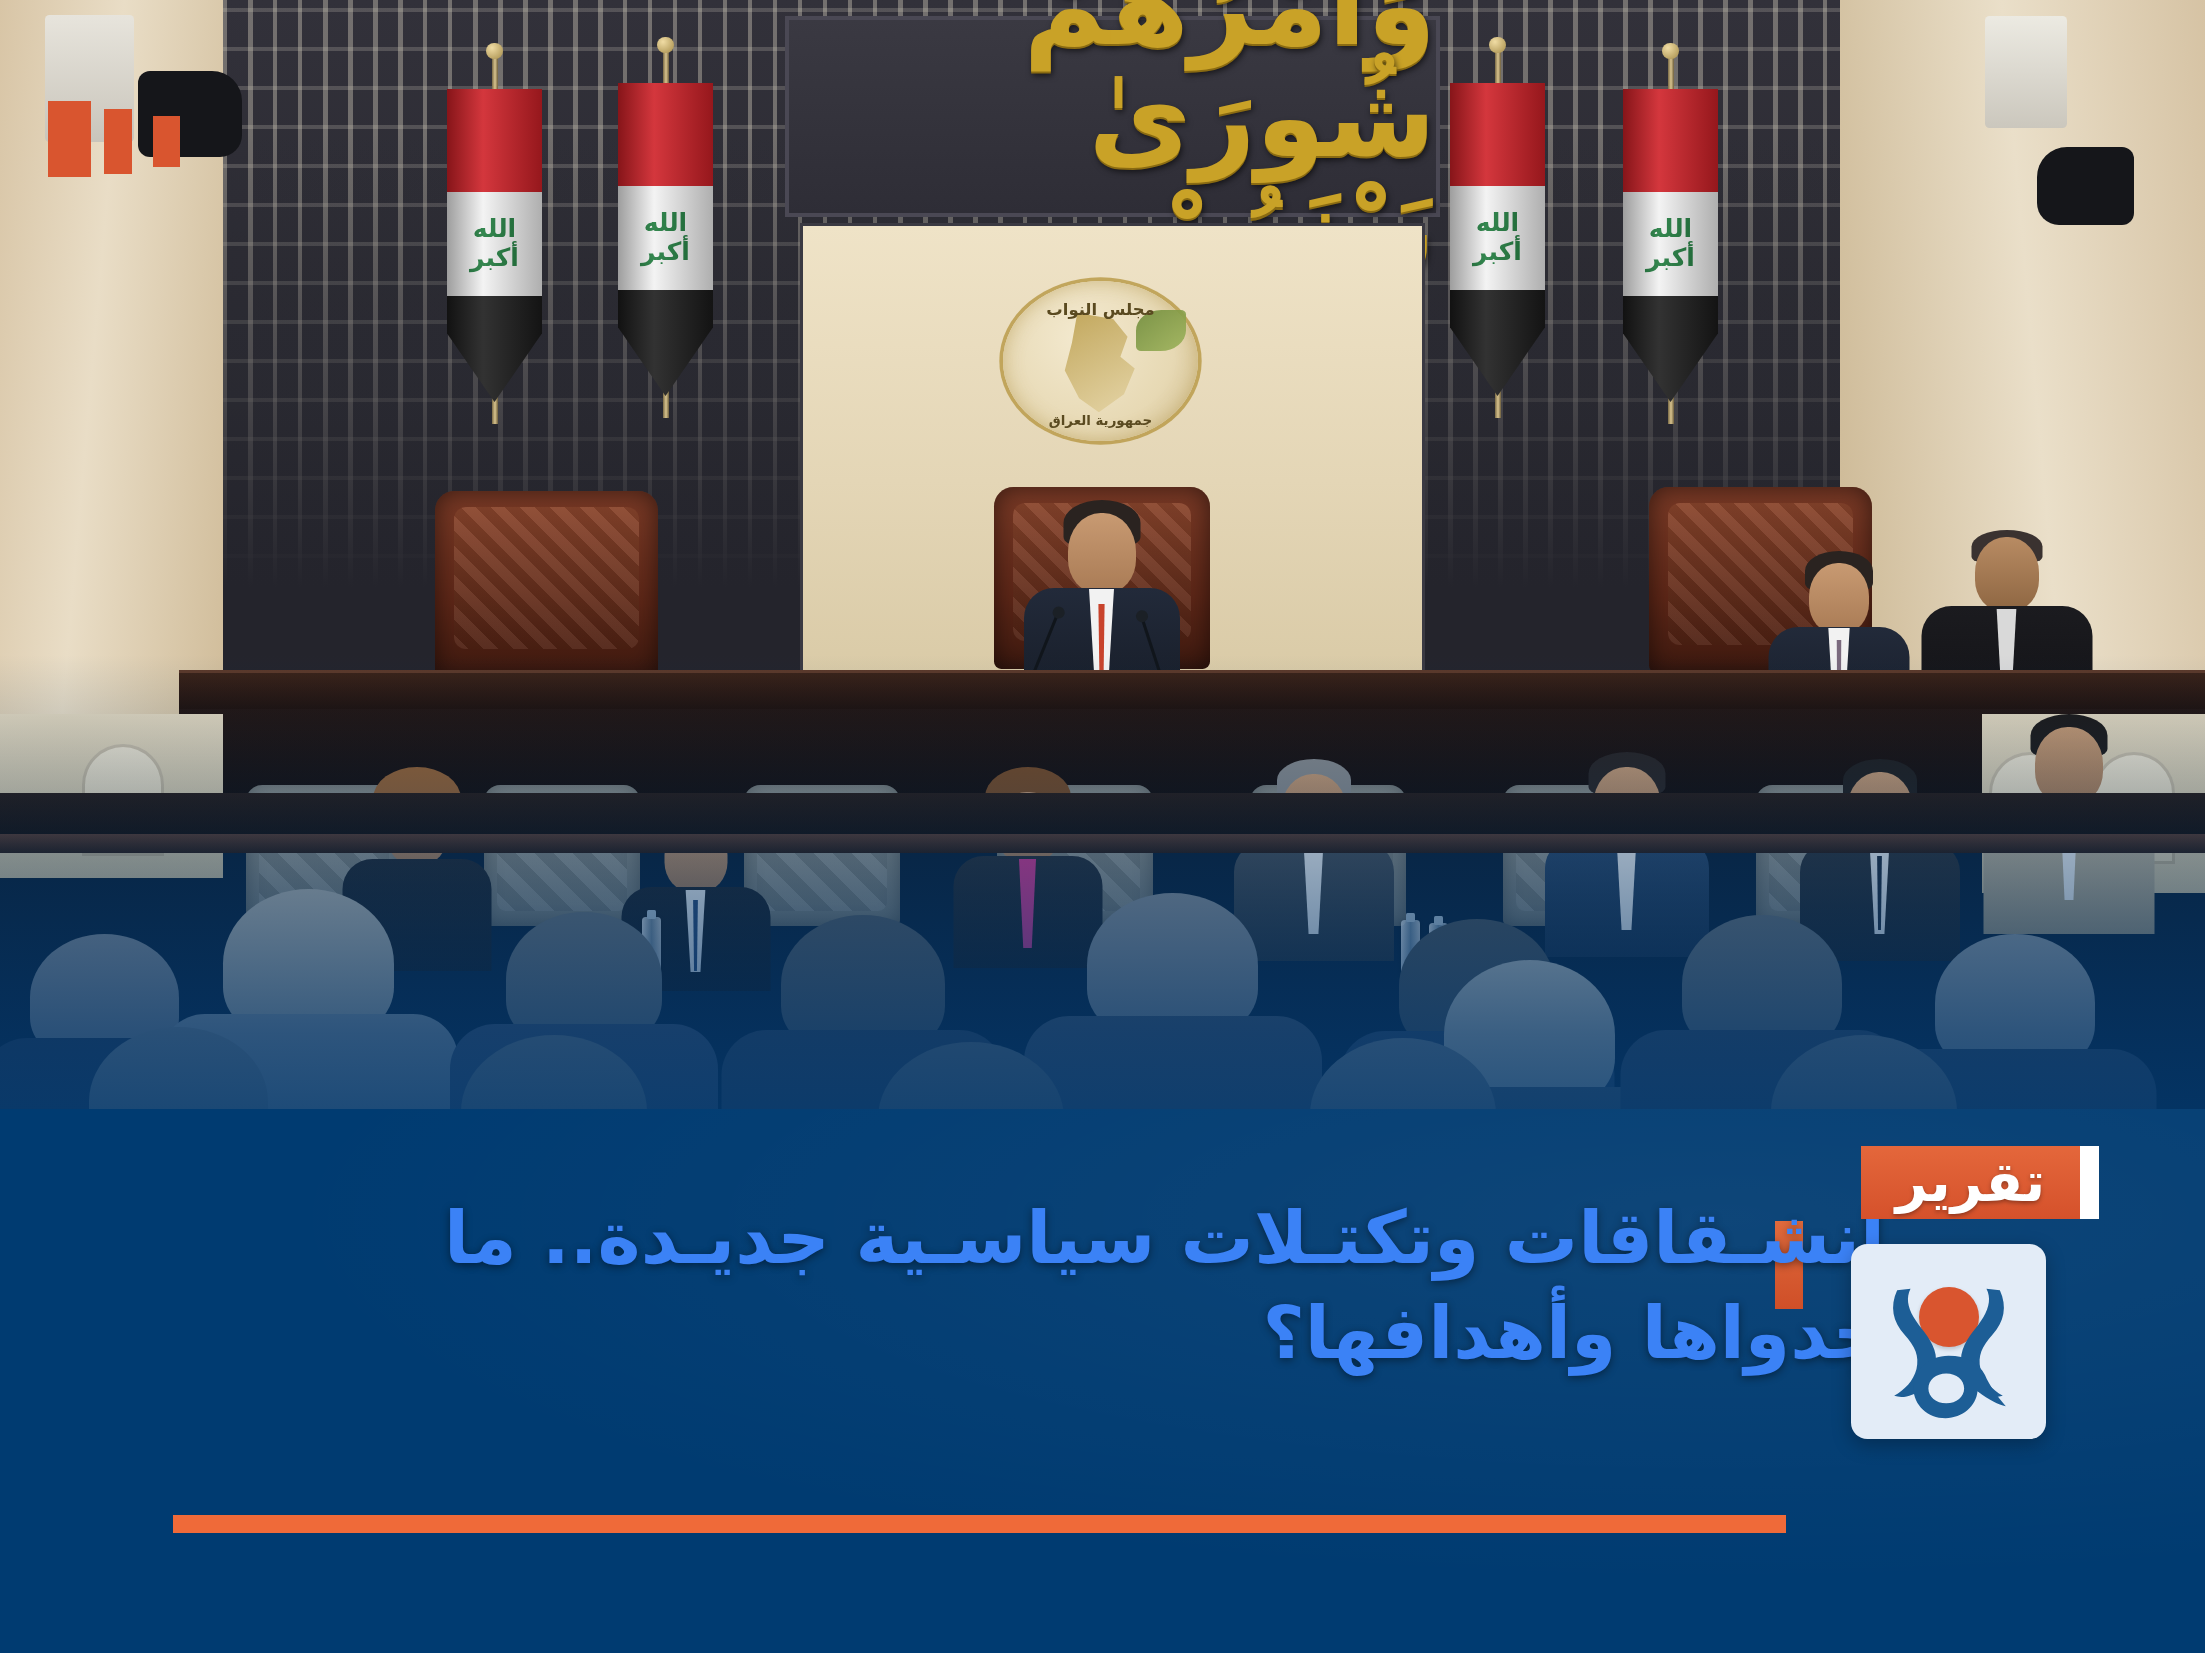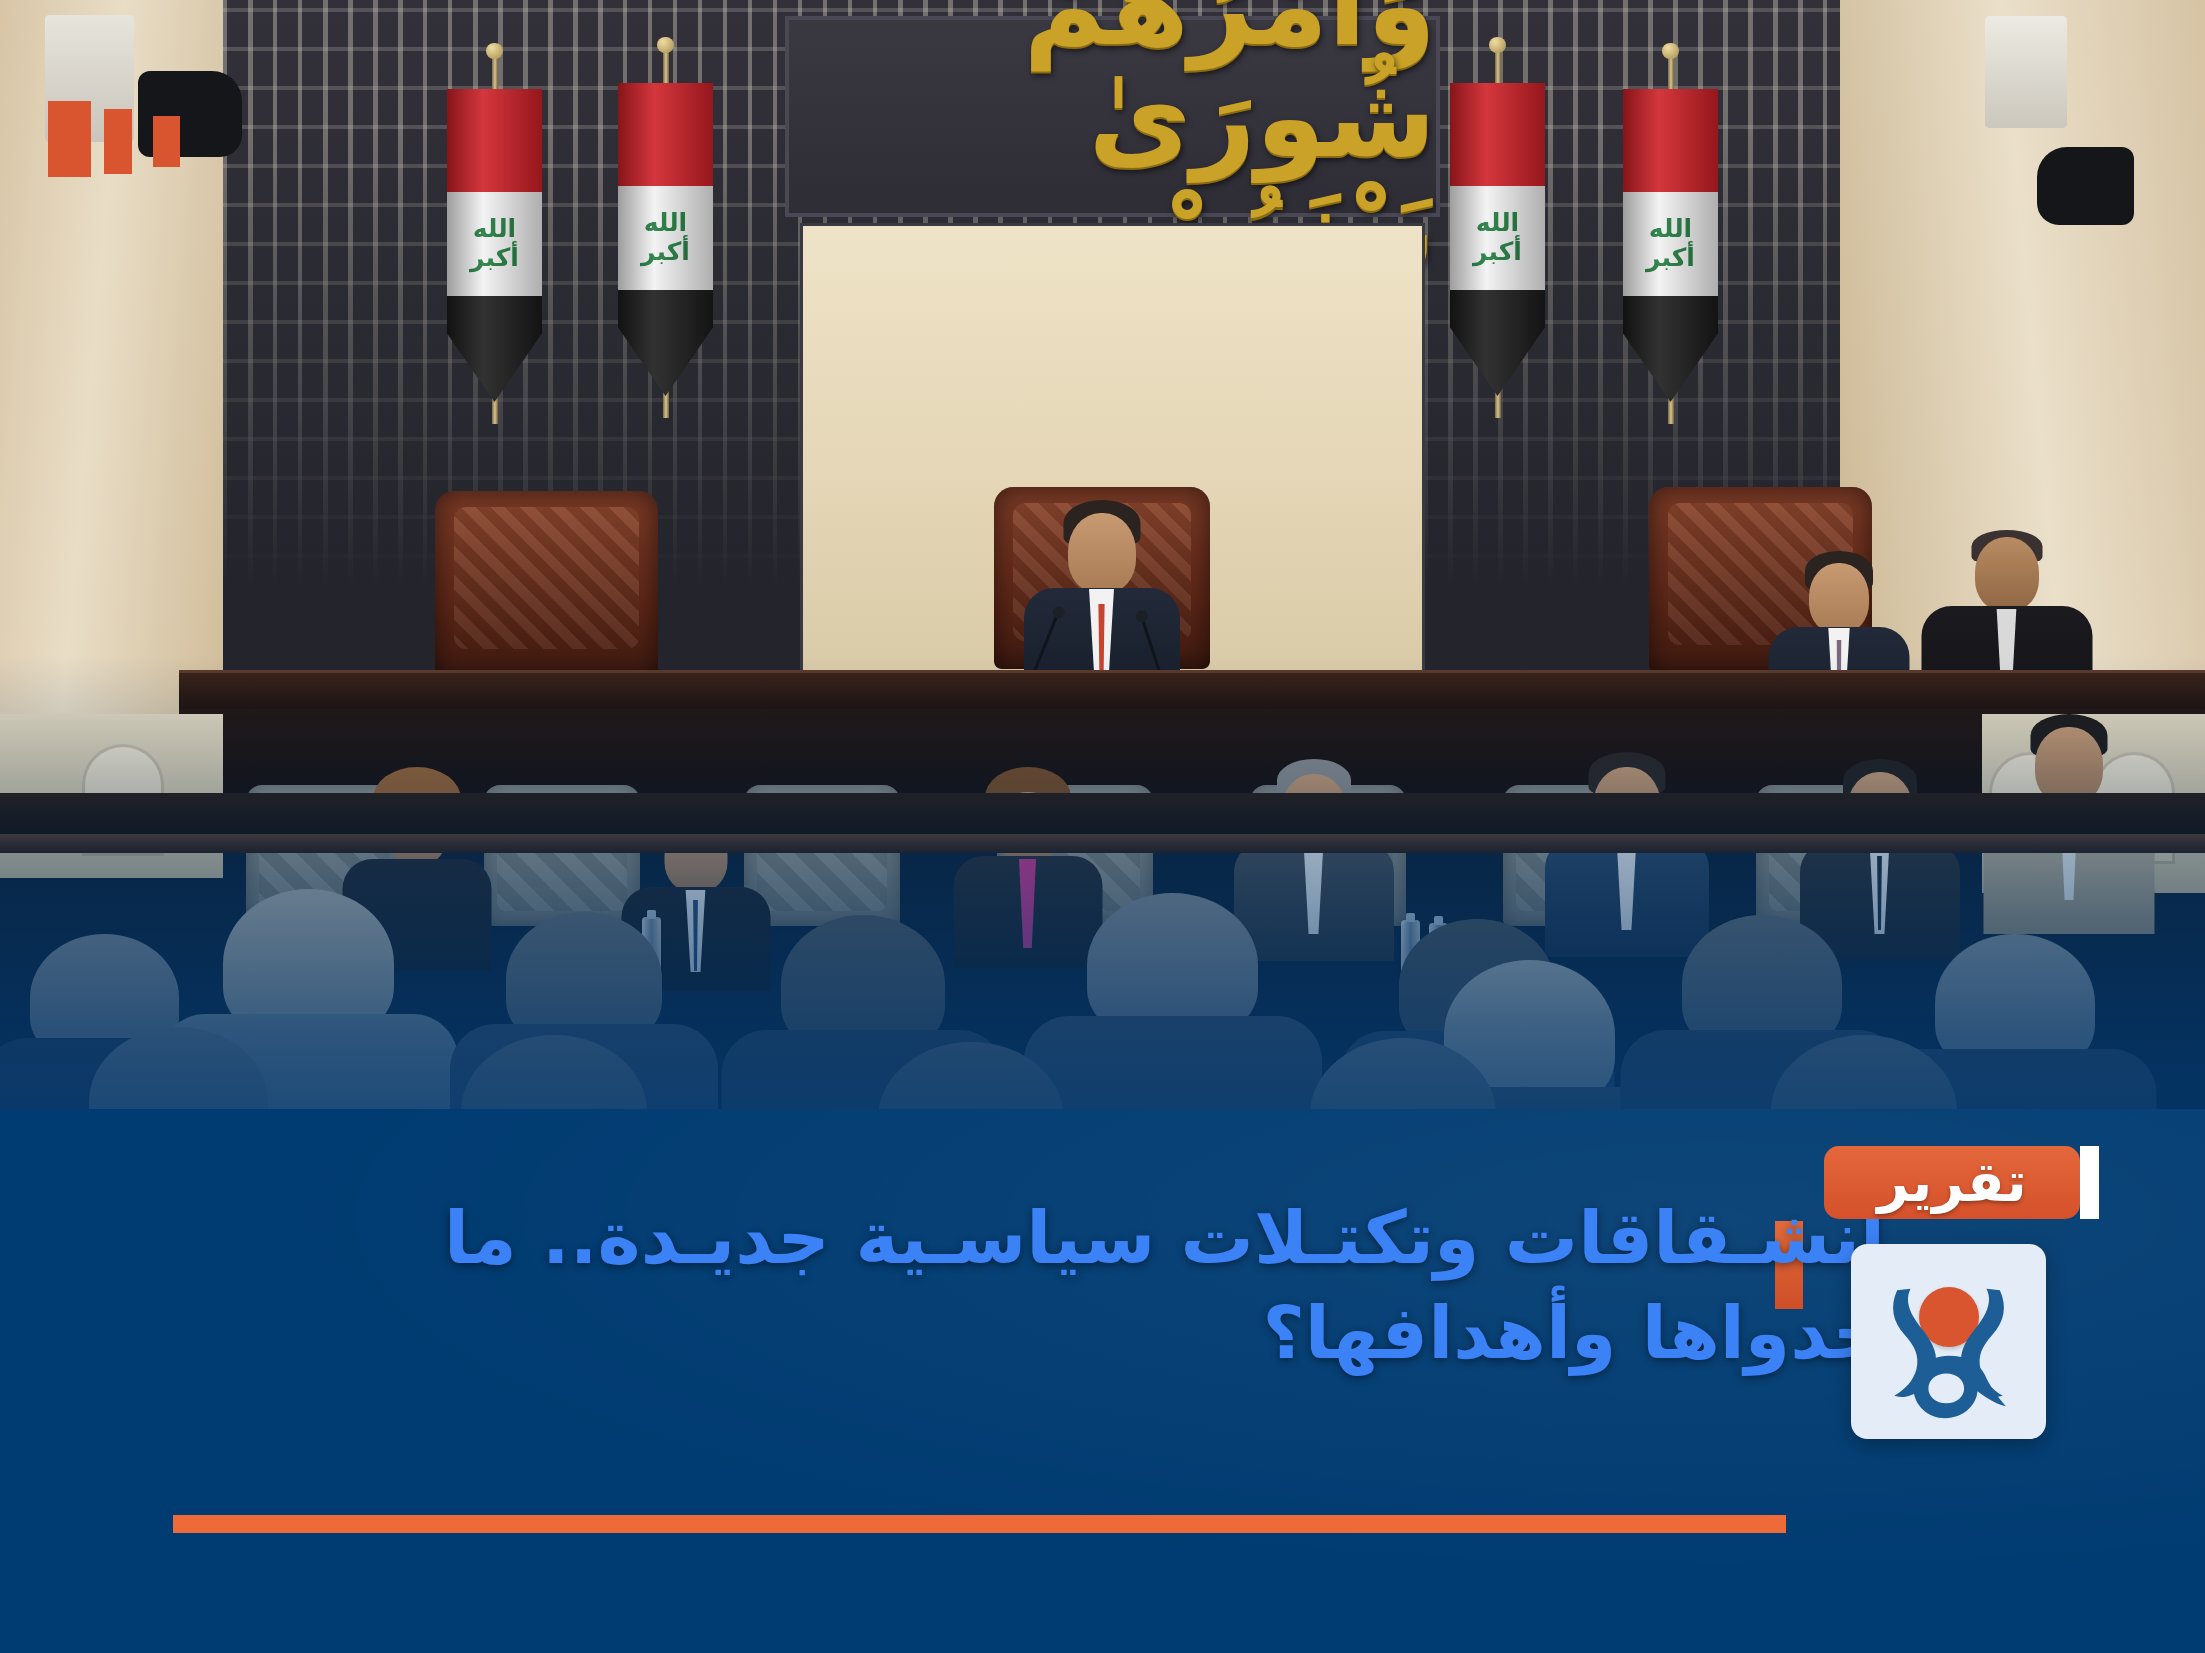--- a/index.html
+++ b/index.html
@@ -157,25 +157,25 @@
     text-align:right;direction:rtl;color:#3b82f6;
     font-size:73px;line-height:1.30;font-weight:700;letter-spacing:-0.7px;
     text-shadow:0 2.2px 9px rgba(0,0,0,.45);}
   .headline .l2{display:block;}
   .accent-bar{position:absolute;right:402px;top:1221px;width:28px;height:88px;
     background:linear-gradient(180deg,#e06a3c,#cf4f28);}
   .rule{position:absolute;left:173px;right:419px;top:1515px;height:18px;
     background:#ef6a39;}
 
   
-  .badge{position:absolute;right:125px;top:1146px;width:256px;height:73px;
+  .badge{position:absolute;right:125px;top:1146px;width:219px;height:73px;
     background:linear-gradient(180deg,#e4673b 0%,#d5512b 100%);
     display:flex;align-items:center;justify-content:center;
     color:#fff;font-size:55px;font-weight:700;line-height:1;
-    text-shadow:0 1.5px 4.5px rgba(0,0,0,.35);border-radius:15px;}
+    text-shadow:0 1.5px 4.5px rgba(0,0,0,.35);}
   .badge-edge{position:absolute;right:106px;top:1146px;width:19.4px;height:73px;background:#fff;}
 
   .logo-card{position:absolute;right:159px;top:1244px;width:195px;height:195px;
     border-radius:16.4px;background:#e3ecf7;box-shadow:0 6px 19.4px rgba(0,0,0,.28);}
   .logo-dot{position:absolute;left:50%;top:43px;transform:translateX(-50%);
     width:60px;height:60px;border-radius:50%;background:#d9552f;
     box-shadow:0 2.2px 4.5px rgba(0,0,0,.18);}
   .logo-svg{position:absolute;left:0;top:0;width:100%;height:100%;}
 
   .brand{position:absolute;right:112px;top:1465px;width:290px;text-align:center;
@@ -192,20 +192,26 @@
     <div class="wall-right"></div>
     <div class="wall-mid"></div>
     <div class="relief"></div>
     <div class="relief-mask"></div>
 
     <div class="plaque">
       <div class="calligraphy">وَأَمْرُهُمْ شُورَىٰ بَيْنَهُمْ</div>
     </div>
 
     <div class="cream"></div>
+    <div class="emblem">
+      <div class="leaf"></div>
+      <div class="map"></div>
+      <div class="top-text">مجلس النواب</div>
+      <div class="bot-text">جمهورية العراق</div>
+    </div>
 
     <div class="flag" style="left:447px;  top:89px;">
       <div class="pole"></div>
       <div class="ball"></div>
       <div class="cloth">
         <div class="takbir">الله أكبر</div>
       </div>
       <div class="shade"></div>
     </div>
     <div class="flag" style="left:618px;  top:83px;">

